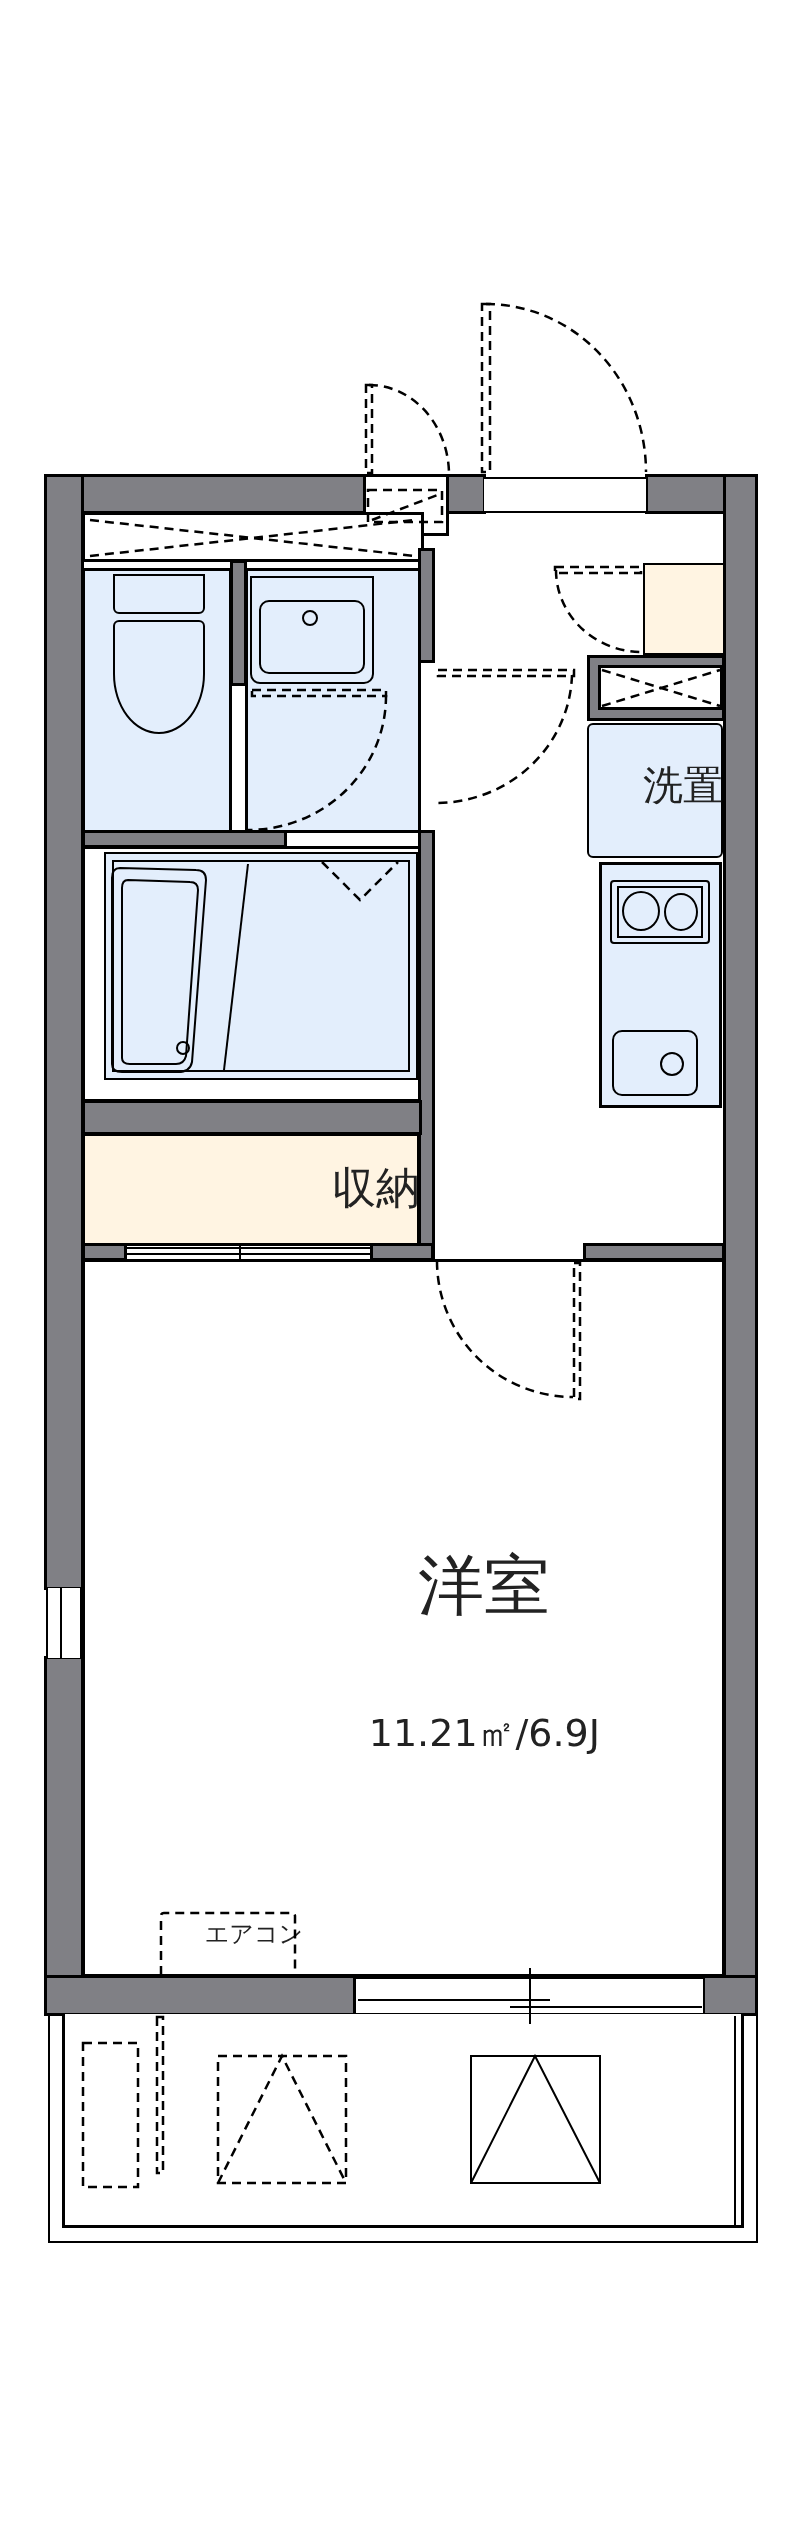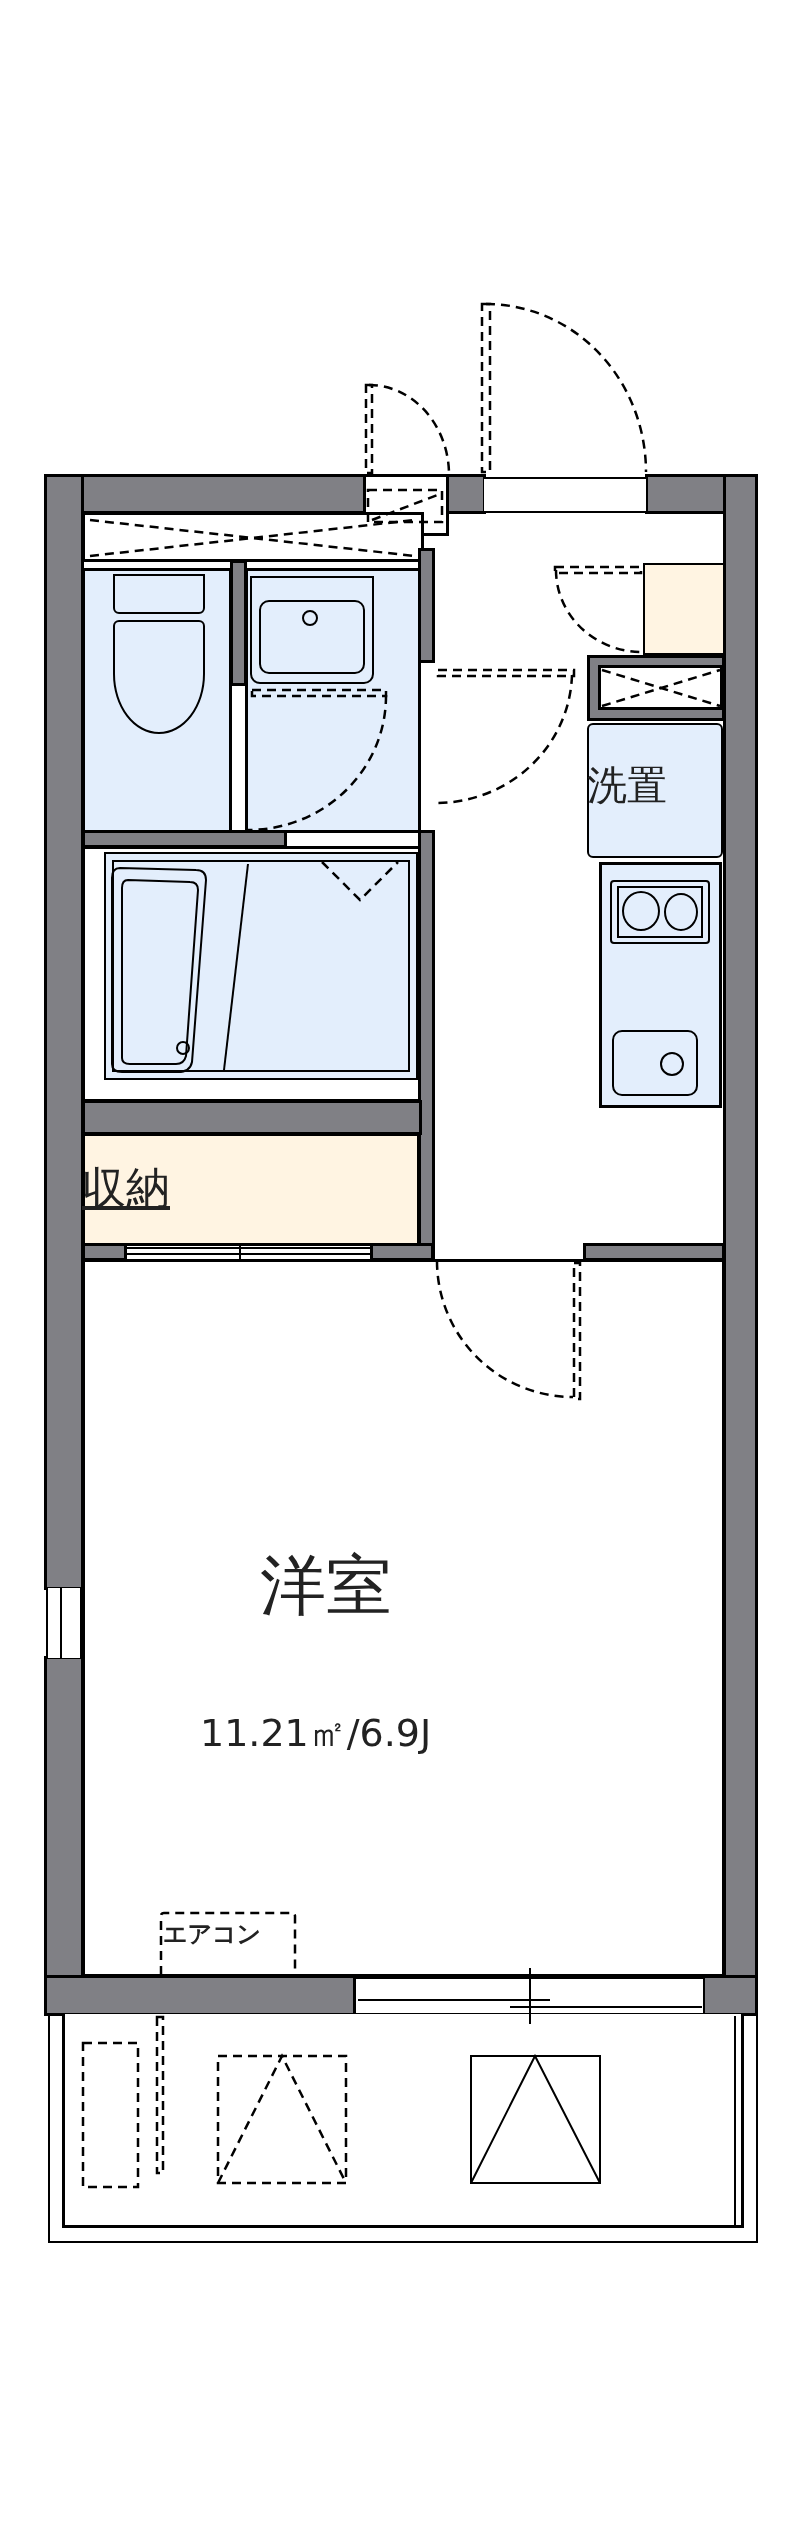--- a/index.html
+++ b/index.html
@@ -3,21 +3,21 @@
 <meta charset="utf-8">
 <style>
   html,body{margin:0;padding:0;background:#ffffff;}
   body{width:800px;height:2543px;position:relative;overflow:hidden;font-family:"DejaVu Sans","Liberation Sans",sans-serif;}
   .abs{position:absolute;box-sizing:border-box;}
   .wall{background:#808085;border:3px solid #000;}
   .room{border:3px solid #000;}
   .blue{background:#e3eefc;}
   .cream{background:#fff4e2;}
   .white{background:#fff;}
-  .label{position:absolute;color:#222;text-align:left;white-space:nowrap;}
+  .label{position:absolute;color:#222;text-align:right;white-space:nowrap;}
   svg{position:absolute;left:0;top:0;}
 </style>
 </head>
 <body>
 
 <div class="abs wall" style="left:44px;top:474px;width:322px;height:40px;"></div>
 <div class="abs wall" style="left:446px;top:474px;width:40px;height:40px;"></div>
 <div class="abs wall" style="left:645px;top:474px;width:113px;height:40px;"></div>
 <div class="abs wall" style="left:44px;top:474px;width:40px;height:1116px;"></div>
 <div class="abs wall" style="left:44px;top:1656px;width:40px;height:360px;"></div>
@@ -43,21 +43,21 @@
 
 <div class="abs blue room" style="left:82px;top:568px;width:150px;height:265px;"></div>
 
 <div class="abs blue room" style="left:245px;top:568px;width:176px;height:265px;"></div>
 
 <div class="abs white room" style="left:82px;top:846px;width:339px;height:256px;"></div>
 <div class="abs blue" style="left:104px;top:852px;width:314px;height:228px;border:2px solid #000;"></div>
 <div class="abs blue" style="left:112px;top:860px;width:298px;height:212px;border:2px solid #000;"></div>
 
 <div class="abs cream room" style="left:82px;top:1133px;width:338px;height:113px;"></div>
-<div class="label" style="left:82px;top:1163px;width:338px;font-size:44px;line-height:50px;text-decoration:underline;">収納</div>
+<div class="label" style="left:82px;top:1163px;width:338px;font-size:44px;line-height:50px;">収納</div>
 
 <div class="abs cream" style="left:643px;top:563px;width:82px;height:92px;border:2px solid #000;"></div>
 
 <div class="abs white room" style="left:598px;top:665px;width:125px;height:45px;"></div>
 
 <div class="abs blue" style="left:587px;top:723px;width:136px;height:135px;border:2px solid #000;border-radius:6px;"></div>
 <div class="label" style="left:587px;top:762px;width:136px;font-size:40px;line-height:46px;">洗置</div>
 
 <div class="abs blue" style="left:599px;top:862px;width:123px;height:246px;border:3px solid #000;"></div>
 <div class="abs blue" style="left:610px;top:880px;width:100px;height:64px;border:2px solid #000;border-radius:4px;"></div>
@@ -68,29 +68,29 @@
 <div class="abs" style="left:660px;top:1052px;width:24px;height:24px;border:2px solid #000;border-radius:50%;"></div>
 
 <div class="abs" style="left:113px;top:574px;width:92px;height:40px;border:2px solid #000;border-radius:0 0 6px 6px;"></div>
 <div class="abs" style="left:113px;top:620px;width:92px;height:114px;border:2px solid #000;border-radius:6px 6px 46px 46px / 6px 6px 60px 60px;"></div>
 
 <div class="abs" style="left:250px;top:576px;width:124px;height:108px;border:2px solid #000;border-radius:0 0 10px 10px;"></div>
 <div class="abs" style="left:259px;top:600px;width:106px;height:74px;border:2px solid #000;border-radius:10px;"></div>
 <div class="abs" style="left:302px;top:610px;width:16px;height:16px;border:2px solid #000;border-radius:50%;"></div>
 
 <div class="abs white" style="left:82px;top:1259px;width:643px;height:718px;border:3px solid #000;"></div>
-<div class="label" style="left:260px;top:1548px;width:300px;font-size:66px;line-height:76px;">洋室</div>
+<div class="label" style="left:250px;top:1548px;width:300px;font-size:66px;line-height:76px;">洋室</div>
 <div class="label" style="left:200px;top:1710px;width:400px;font-size:38px;line-height:46px;">11.21㎡/6.9J</div>
 
 <div class="abs white" style="left:46px;top:1588px;width:36px;height:70px;border-left:2px solid #000;border-right:2px solid #000;"></div>
 <div class="abs" style="left:60px;top:1588px;width:2px;height:70px;background:#000;"></div>
 
 <div class="abs white" style="left:356px;top:1977px;width:347px;height:38px;border-top:2px solid #000;border-bottom:2px solid #000;"></div>
 
-<div class="label" style="left:144px;top:1919px;width:136px;font-size:24px;line-height:30px;text-align:center;font-weight:bold;">エアコン</div>
+<div class="label" style="left:167px;top:1919px;width:136px;font-size:24px;line-height:30px;text-align:right;">エアコン</div>
 
 <div class="abs" style="left:48px;top:2014px;width:710px;height:229px;border:2px solid #000;border-top:none;"></div>
 <div class="abs white" style="left:62px;top:2014px;width:682px;height:214px;border:3px solid #000;border-top:none;"></div>
 
 <svg width="800" height="2543">
   <g fill="none" stroke="#000" stroke-width="2.5" stroke-dasharray="9,6">
 
     <rect x="366" y="385" width="6" height="88"></rect>
     <path d="M369 385 A 80 90 0 0 1 449 473"></path>
 

